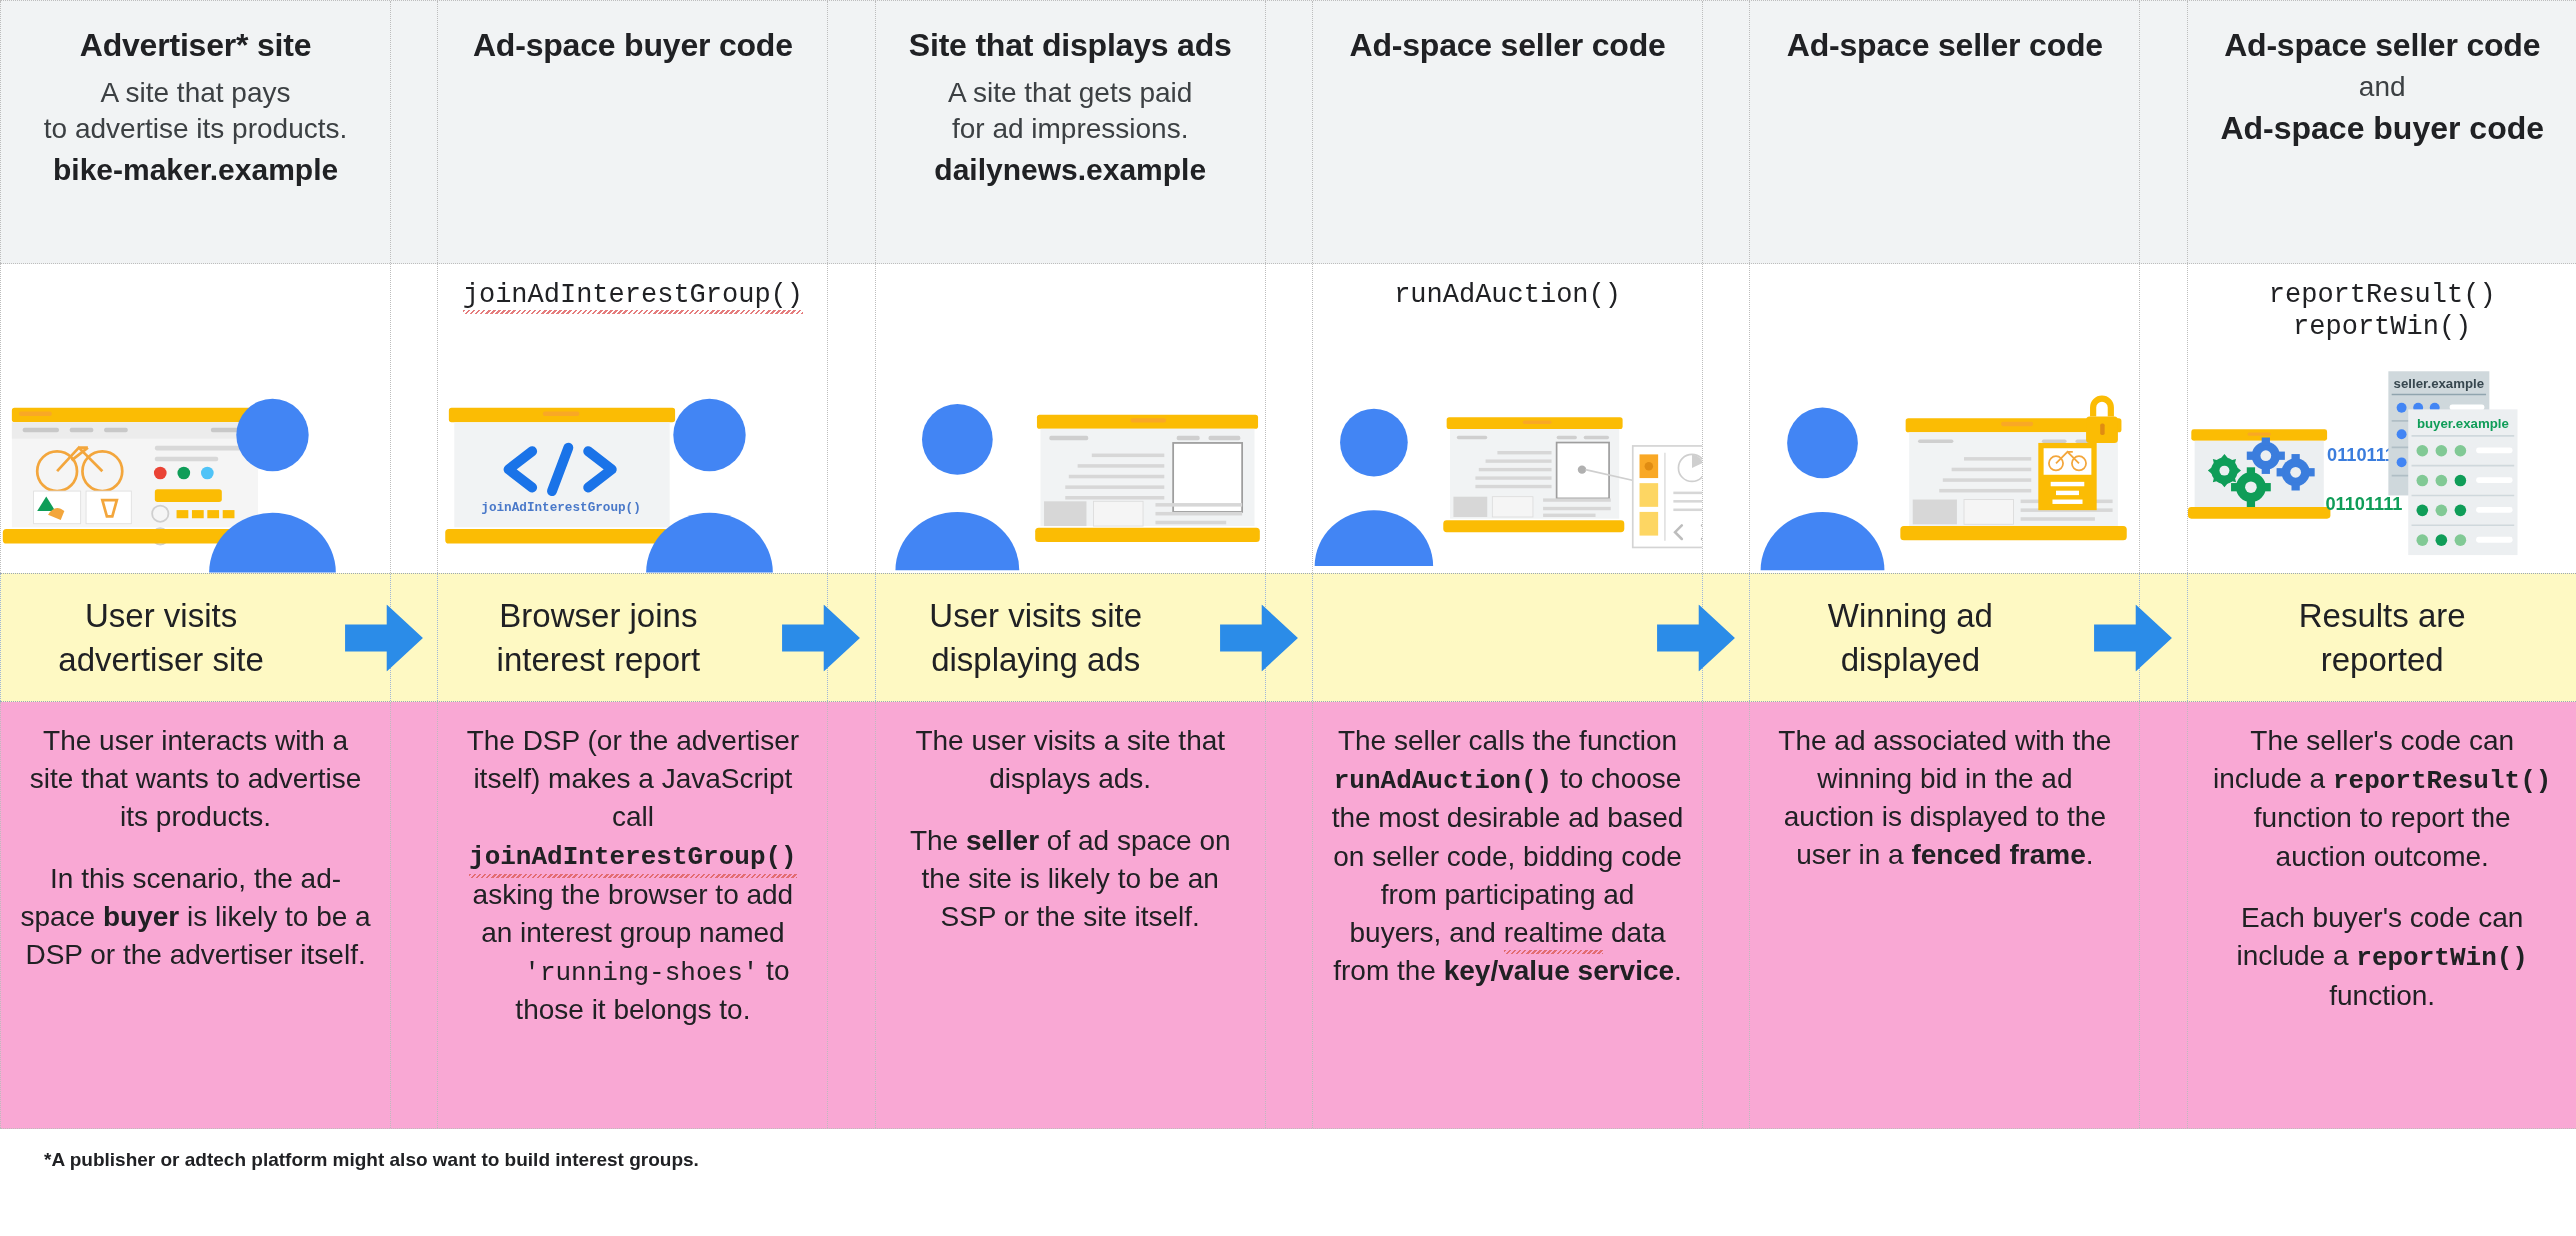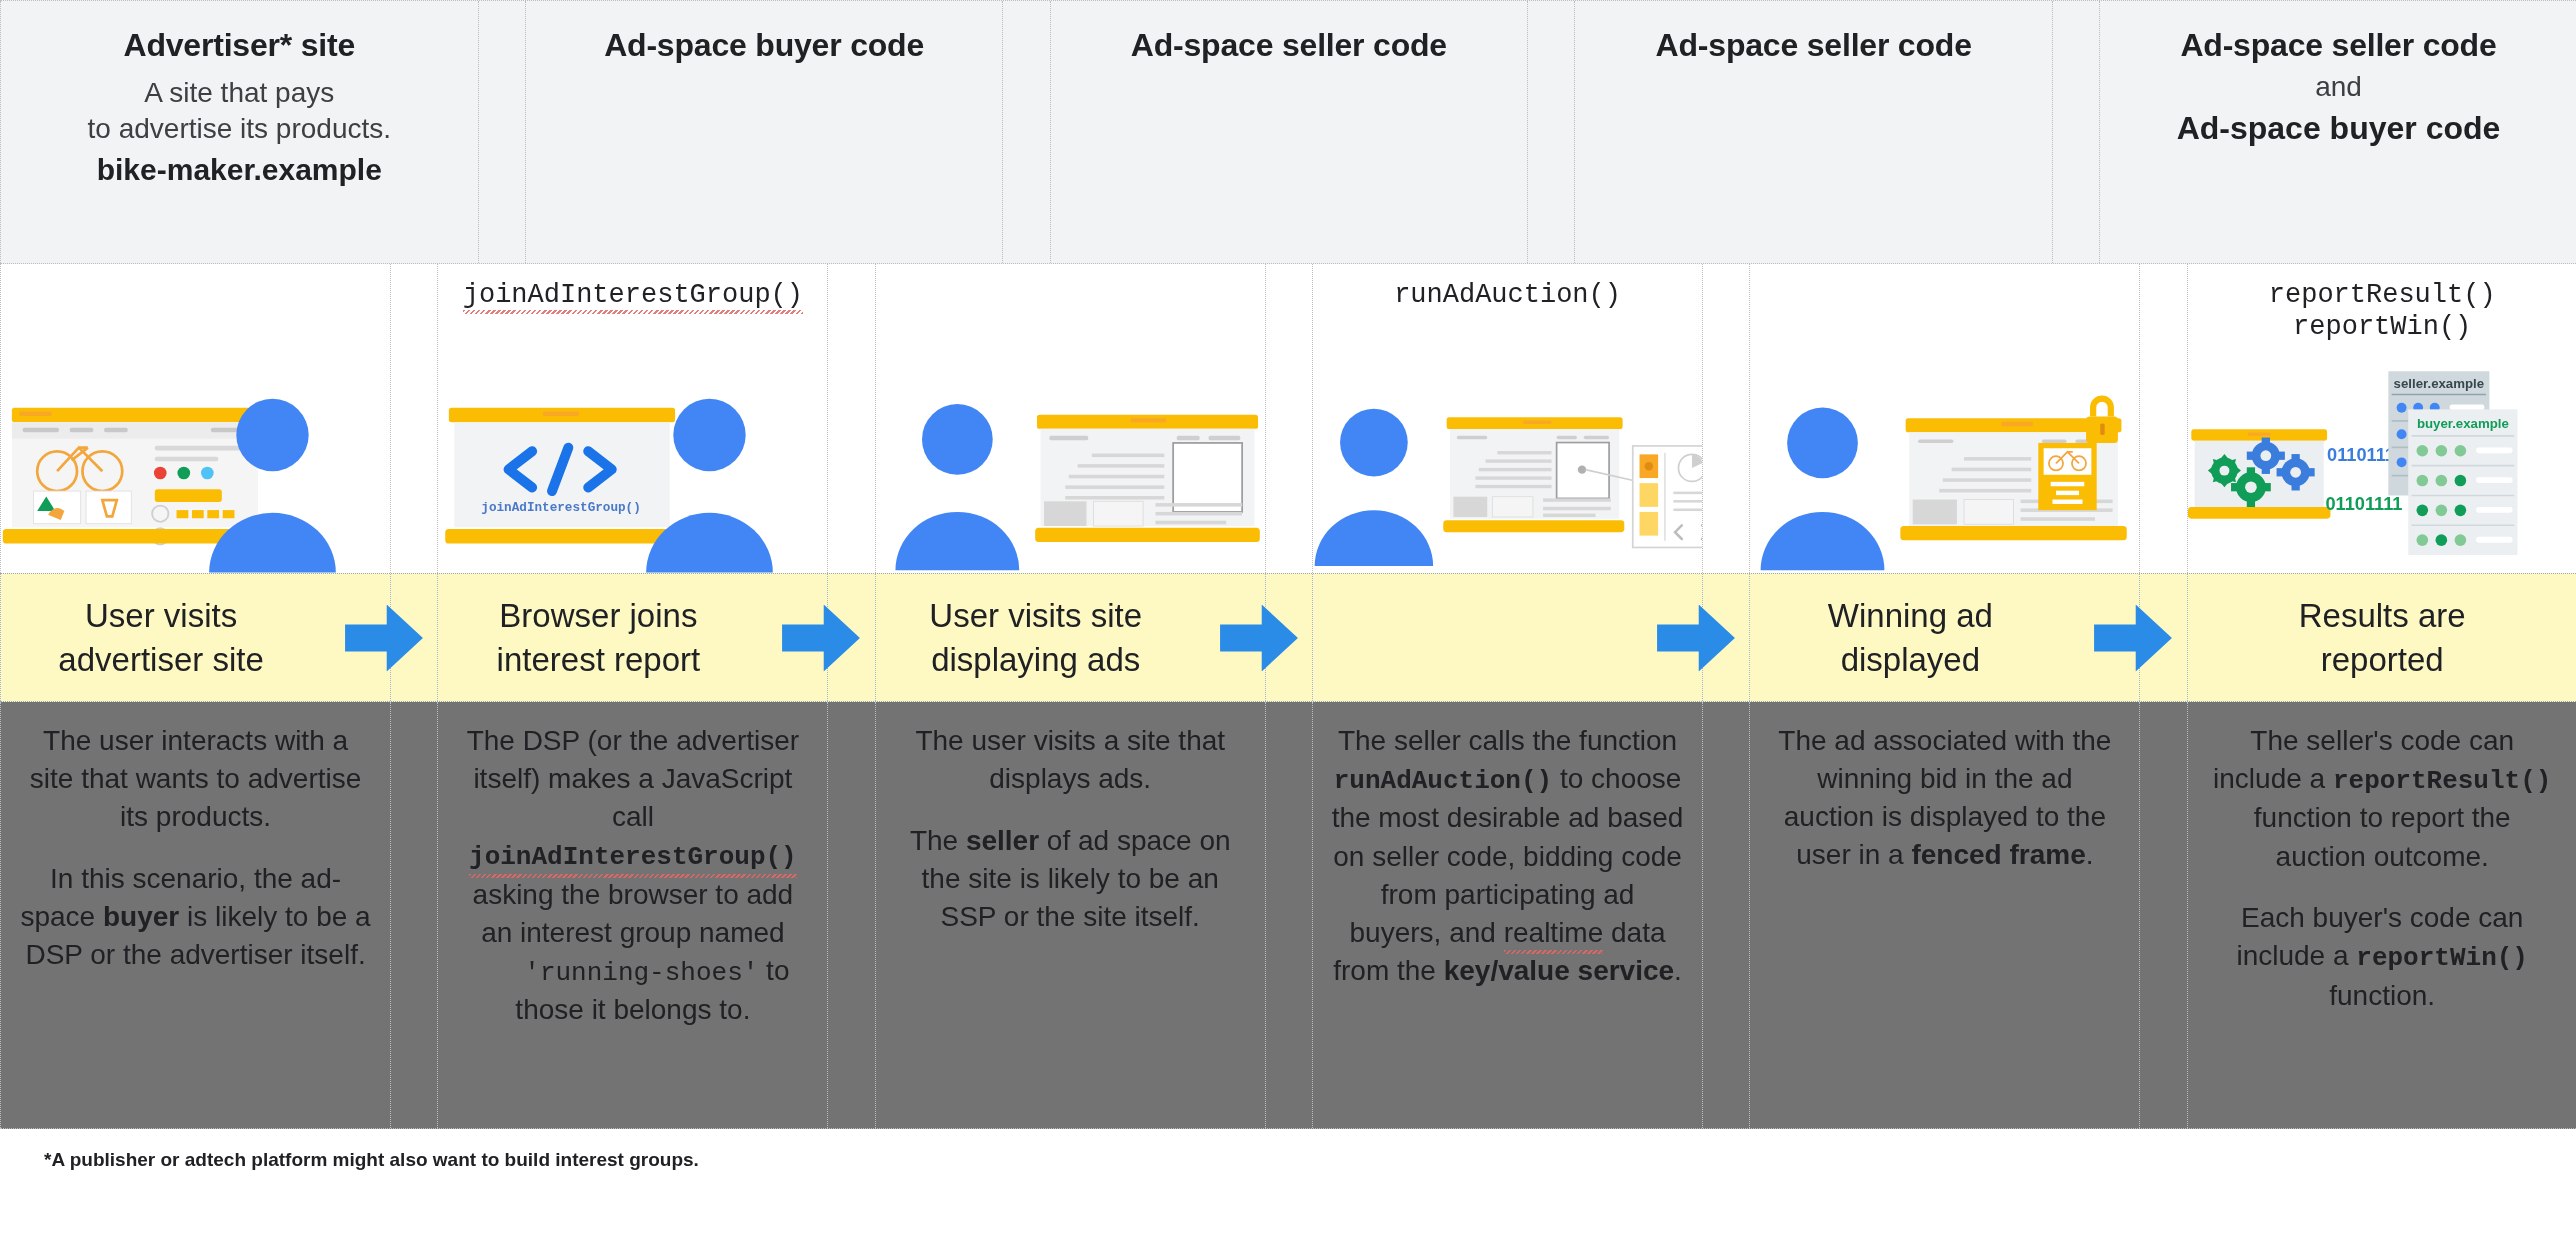--- a/index.html
+++ b/index.html
@@ -141,21 +141,21 @@
     right:-33px;
     top:50%;
     transform:translateY(-50%);
     width:78px;height:67px;
     z-index:5;
   }
 
   
   .row-body{
     height:427px;
-    background:#737373;
+    background:#f9a8d4;
     border-bottom:1.8px dotted #bdbdbd;
   }
   .row-body .cell{
     justify-content:flex-start;
     padding:20px 18px 0 18px;
   }
   .body-para{
     font-size:28px;
     line-height:1.36;
     color:#202124;
@@ -202,20 +202,28 @@
         <div>A site that pays</div>
         <div>to advertise its products.</div>
       </div>
       <div class="hdr-domain">bike-maker.example</div>
     </div>
 
     <div class="cell">
       <div class="hdr-title two-line">Ad-space buyer code</div>
     </div>
 
+    <div class="cell">
+      <div class="hdr-title">Site that displays ads</div>
+      <div class="hdr-desc">
+        <div>A site that gets paid</div>
+        <div>for ad impressions.</div>
+      </div>
+      <div class="hdr-domain">dailynews.example</div>
+    </div>
 
     <div class="cell">
       <div class="hdr-title two-line">Ad-space seller code</div>
     </div>
 
     <div class="cell">
       <div class="hdr-title two-line">Ad-space seller code</div>
     </div>
 
     <div class="cell">

